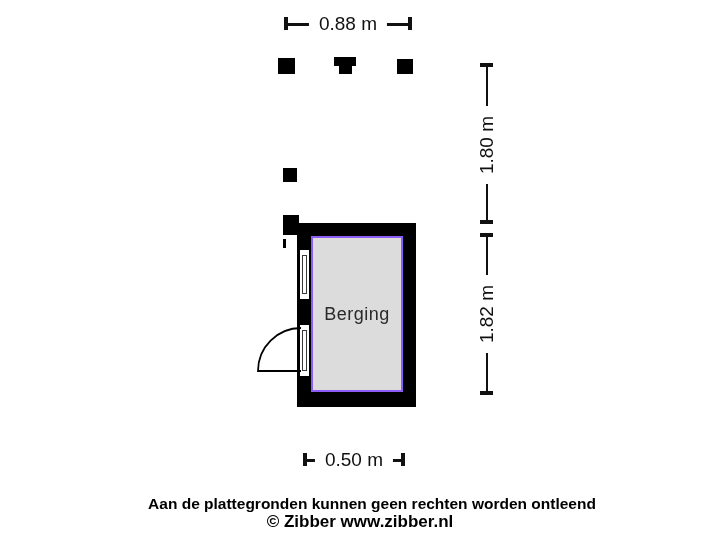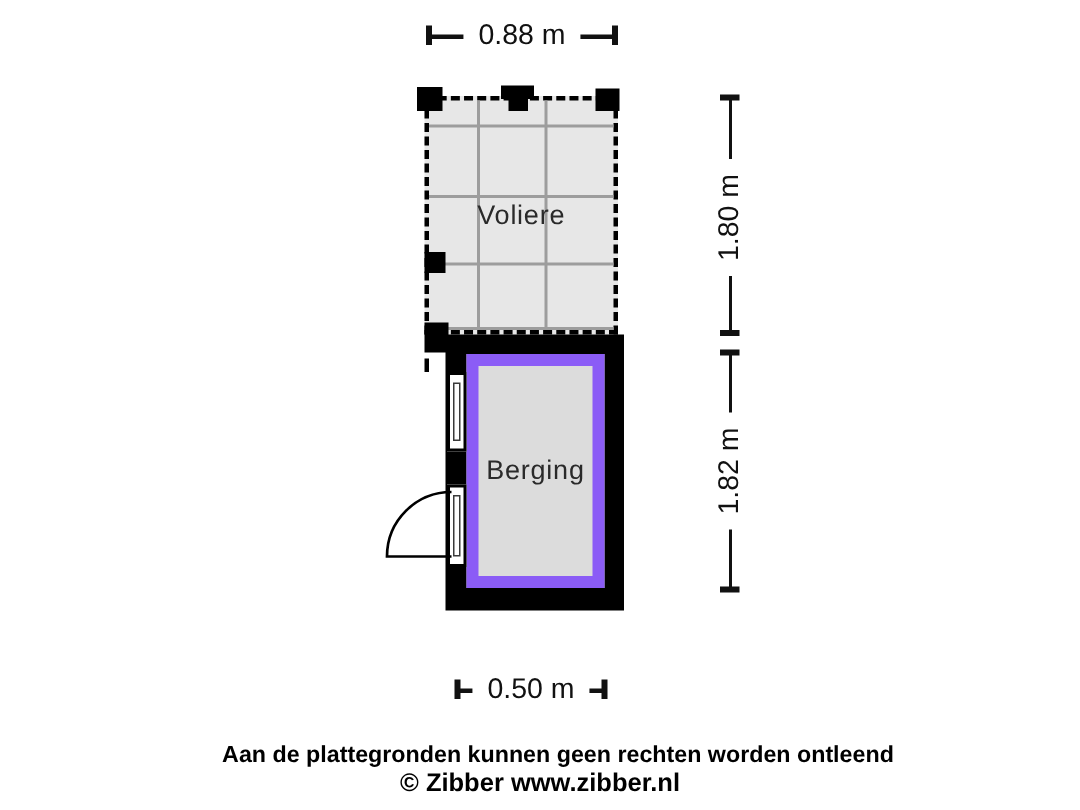--- a/index.html
+++ b/index.html
@@ -24,21 +24,21 @@
 
   
   .post{position:absolute;background:#000;}
 
   
   .berging{
     left:297px;top:223px;width:119px;height:184px;background:#000;
   }
   .berging-interior{
     position:absolute;left:14px;top:13px;width:92px;height:156px;
-    background:#dcdcdc;border:8px solid #8b5cf6;box-sizing:border-box;
+    background:#dcdcdc;border:2px solid #8b5cf6;box-sizing:border-box;
     display:flex;align-items:center;justify-content:center;
   }
 
   
   .opening{
     position:absolute;left:298px;width:13px;background:#fff;
     border:2px solid #000;box-sizing:border-box;
   }
   .opening .glass{
     position:absolute;left:2px;right:2px;top:5px;bottom:5px;
@@ -60,29 +60,20 @@
     font-weight:700;color:#000;
   }
   .footer-disclaimer{top:495px;font-size:15.5px;line-height:17px;margin-left:12px;}
   .footer-credit{top:512px;font-size:17px;line-height:19px;}
 </style>
 </head>
 <body>
 
 <div class="canvas">
 
-  <div class="abs voliere">
-    <div class="gridline gv" style="left:32px"></div>
-    <div class="gridline gv" style="left:77px"></div>
-    <div class="gridline gh" style="top:16px"></div>
-    <div class="gridline gh" style="top:63px"></div>
-    <div class="gridline gh" style="top:108px"></div>
-    <div class="gridline gh" style="top:151px"></div>
-    <div class="room-label">Voliere</div>
-  </div>
 
   <div class="post" style="left:278px;top:58px;width:17px;height:16px"></div>
   <div class="post" style="left:334px;top:57px;width:22px;height:9px"></div>
   <div class="post" style="left:339px;top:64px;width:13px;height:10px"></div>
   <div class="post" style="left:397px;top:59px;width:16px;height:15px"></div>
   <div class="post" style="left:283px;top:168px;width:14px;height:14px"></div>
   <div class="post" style="left:283px;top:215px;width:16px;height:20px"></div>
   <div class="post" style="left:283px;top:239px;width:3px;height:9px"></div>
 
   <div class="abs berging">

